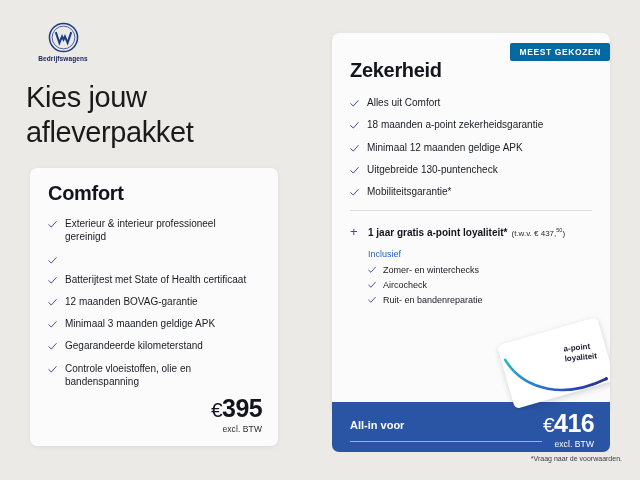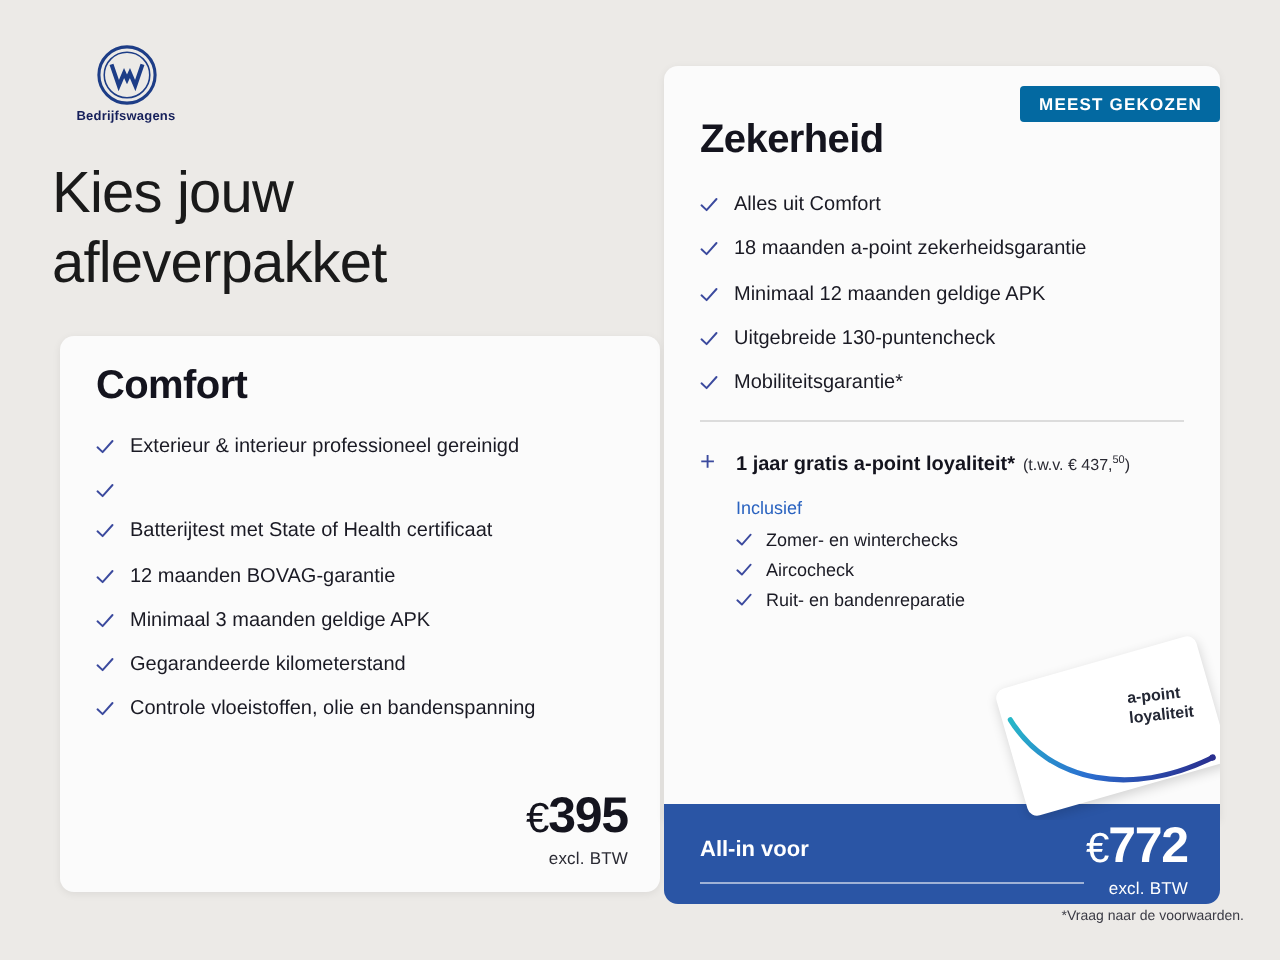--- a/index.html
+++ b/index.html
@@ -57,21 +57,21 @@
     font-weight: 400;
     color: #1a1a1a;
     letter-spacing: -0.4px;
   }
 
   
   .comfort-card {
     position: absolute;
     left: 30px;
     top: 168px;
-    width: 300px;
+    width: 248px;
     height: 278px;
     background: #fbfbfb;
     border-radius: 7px;
     box-shadow: 0 1px 4px rgba(0,0,0,0.07);
     box-sizing: border-box;
     padding: 14px 16px 10px 18px;
   }
   .comfort-title {
     font-size: 20px;
     font-weight: 700;
@@ -473,21 +473,21 @@
         <div>a-point</div>
         <div>loyaliteit</div>
       </div>
     </div>
   </div>
 
   <div class="blue-bar">
     <div class="blue-row">
       <div class="allin-label">All-in voor</div>
       <div class="blue-price">
-        <div class="blue-price-main"><span class="cur">€</span><span>772</span></div>
+        <div class="blue-price-main"><span class="cur">€</span><span>416</span></div>
         <div class="blue-price-sub">excl. BTW</div>
       </div>
     </div>
     <div class="blue-rule"></div>
   </div>
 
   <div class="footnote">*Vraag naar de voorwaarden.</div>
 
 </div>
 

